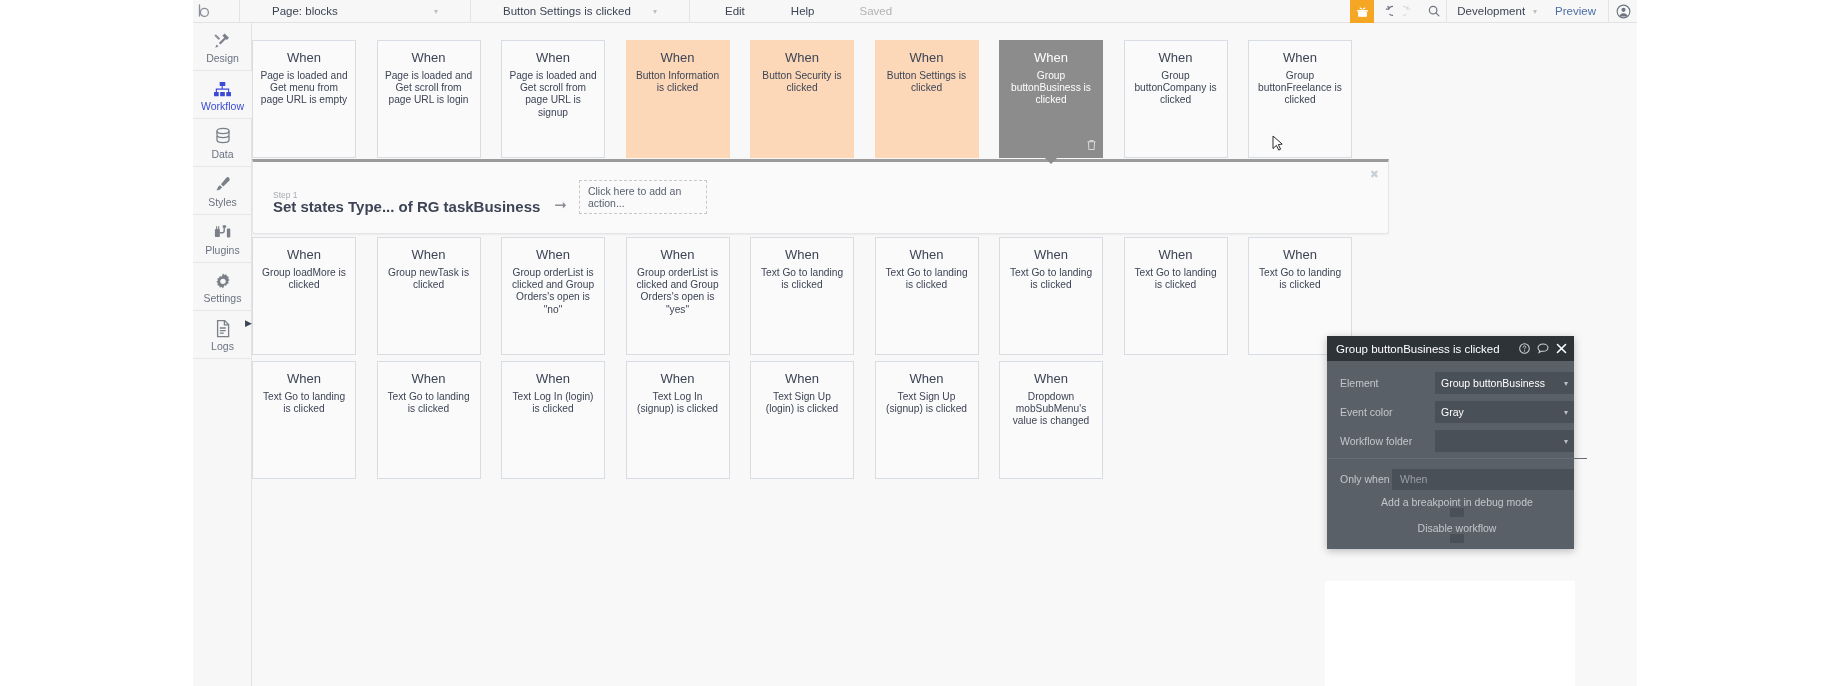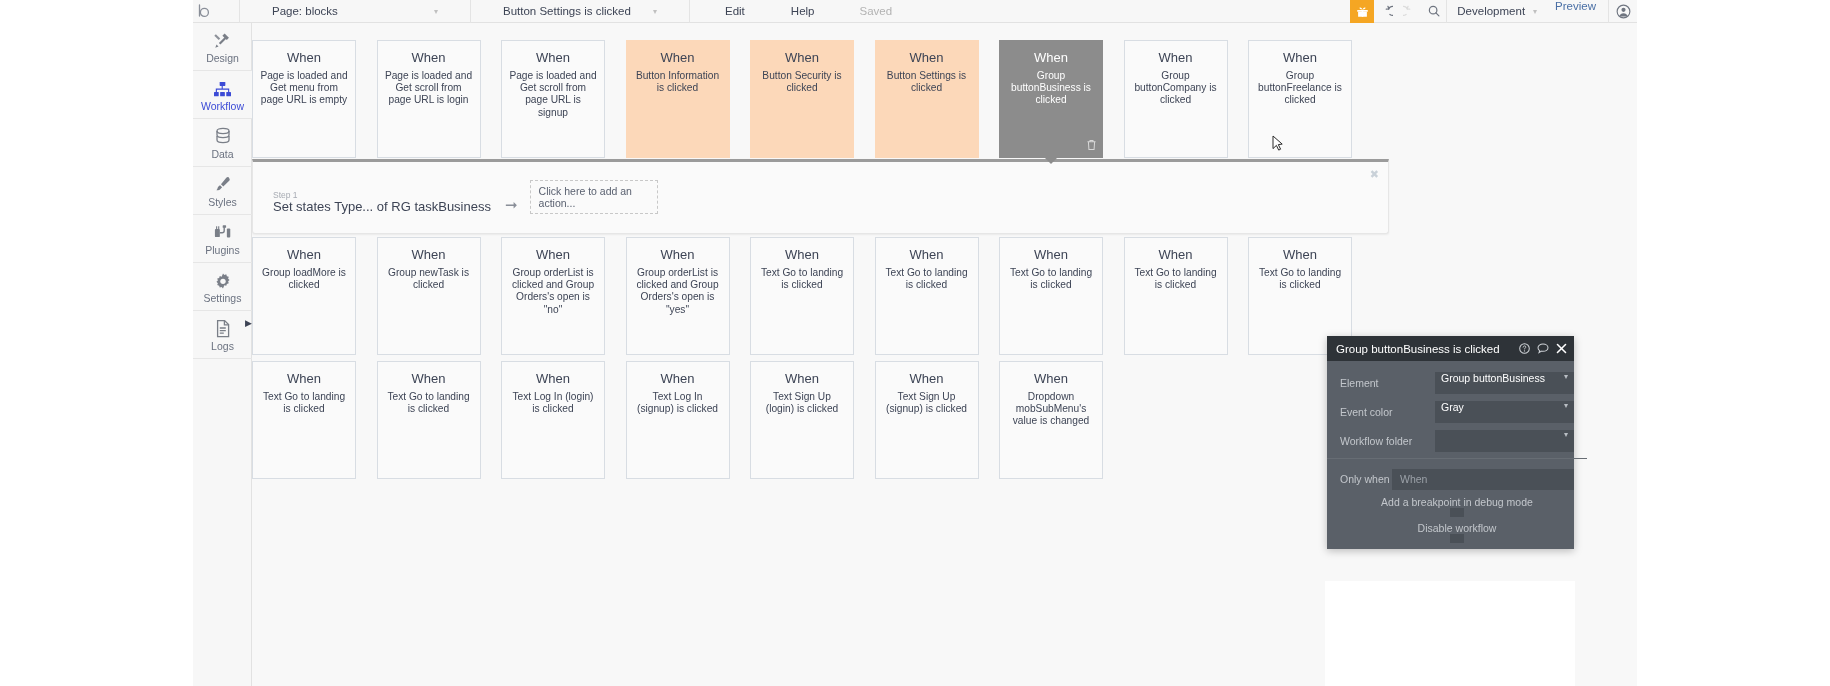--- a/index.html
+++ b/index.html
@@ -30,21 +30,21 @@
     padding:0 8px; color:#3d4455; font-size:11.5px; white-space:nowrap;
   }
   .tb-select .caret {
     margin-left:auto; padding-left:14px; color:#c0c0c0; font-size:8px;
   }
   .tb-pagesel { width:182px; }
   .tb-wfsel { width:170px; }
   .tb-menu { padding:0 11px; font-size:11.5px; color:#3d4455; height:23px;
      display:flex; align-items:center; }
   .tb-saved { padding:0 10px; color:#b3b3b3; font-size:11.5px; }
-  .tb-right { margin-left:auto; display:flex; height:23px; }
+  .tb-right { margin-left:auto; display:flex; align-items:center; height:23px; }
   .tb-gift {
     width:24px; height:23px; background:#f5a623; color:#fff;
     display:flex; align-items:center; justify-content:center;
   }
   .tb-icon { width:24px; height:23px; display:flex; align-items:center;
      justify-content:center; color:#6f7580; }
   .tb-icon.dim { color:#dcdcdc; }
   .tb-dev { padding:0 6px 0 10px; font-size:11.5px; color:#3d4455; display:flex; align-items:center; }
   .tb-dev .caret { margin-left:8px; color:#c0c0c0; font-size:8px; }
   .tb-preview { padding:0 12px; font-size:11.5px; color:#4a6fa5; }
@@ -96,21 +96,21 @@
 
   
   .action-panel {
     position:absolute; left:0px; top:136px; width:1137px; height:75px;
     background:#fafafa; border:1px solid #e6e6e6; border-top:3px solid #9b9b9b;
     border-radius:0 0 3px 3px;
     box-shadow:0 1px 2px rgba(0,0,0,.06);
   }
   .step-wrap { position:absolute; left:20px; top:18px; display:flex; align-items:flex-end; }
   .step-label { font-size:8.5px; color:#a7abb3; line-height:10px; }
-  .step-title { font-size:13px; color:#3d4455; line-height:14px; }
+  .step-title { font-size:15px; color:#3d4455; line-height:14px;font-weight:bold; }
   .step-arrow { font-size:15px; color:#8a8f99; margin:0 12px 0 14px; }
   .add-action {
     width:128px; height:34px; border:1px dashed #c8c8c8; background:transparent;
     display:flex; align-items:center; padding-left:8px;
     font-size:10.5px; color:#5a6170;
   }
   .panel-close {
     position:absolute; right:9px; top:6px; font-size:11px; color:#c9d1d8; cursor:pointer;
   }
 
@@ -122,21 +122,21 @@
   .props-head {
     height:25px; background:#2e3338; display:flex; align-items:center;
     padding:0 7px 0 9px; color:#ffffff; font-size:11.5px;
   }
   .props-head .ph-icons { margin-left:auto; display:flex; align-items:center; gap:7px; }
   .props-head .ph-ic { color:#cfd3d7; font-size:11px; cursor:pointer; display:flex; }
   .props-body { padding:10px 0 0 13px; }
   .prow { display:flex; align-items:center; height:24px; margin-bottom:5px; }
   .prow .plab { font-size:10.5px; color:#c3c7cc; width:95px; }
   .pfield {
-    flex:1; height:22px; background:#4a5057; display:flex; align-items:flex-start;
+    flex:1; height:22px; background:#4a5057; display:flex; align-items:center;
     padding:0 6px; font-size:10.5px; color:#ffffff; position:relative; cursor:pointer;
   }
   .pfield .caret { margin-left:auto; color:#b9bec4; font-size:8px; }
   .pdiv { height:1px; background:#676d74; margin:5px -13px 8px -13px; }
   .prow.onlywhen .plab { width:52px; }
   .pinput {
     flex:1; height:21px; background:#4a5057; display:flex; align-items:center;
     padding:0 8px; font-size:10.5px; color:#9ba1a8;
   }
   .prow.chk { height:21px; margin-bottom:5px;flex-direction:column; }

